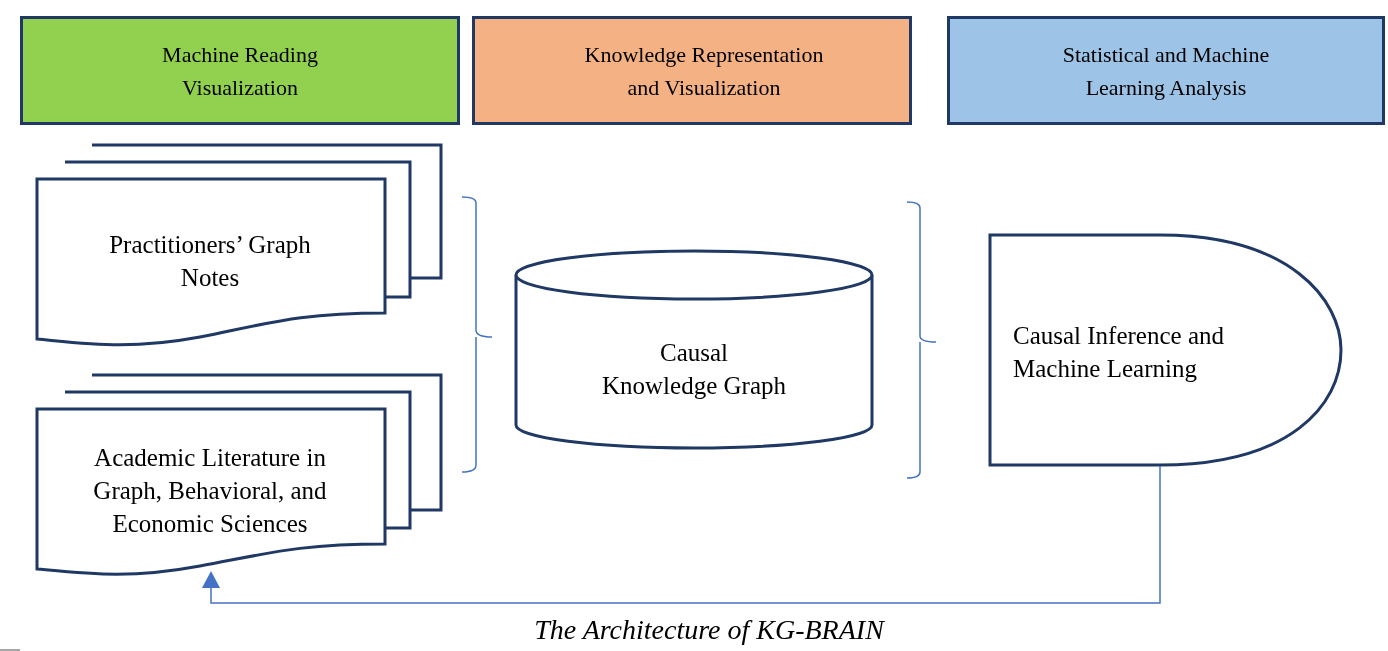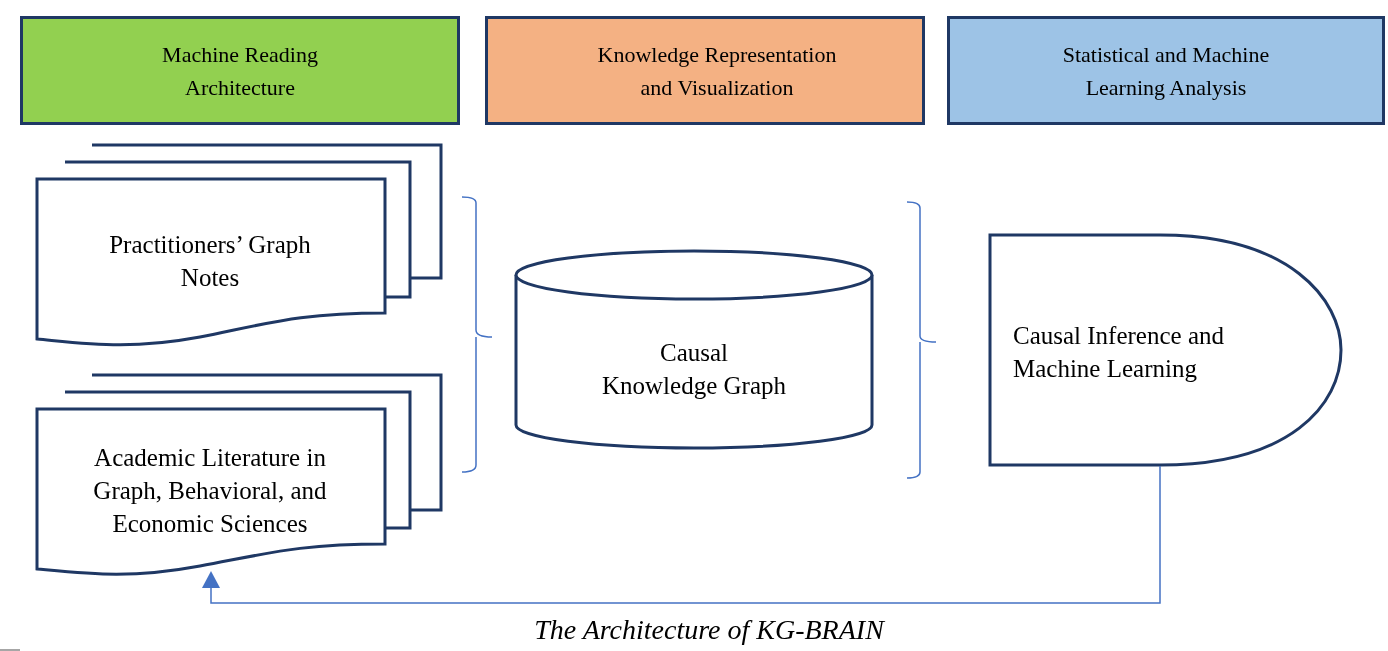--- a/index.html
+++ b/index.html
@@ -44,24 +44,24 @@
   <path d="M990,235 H1160 C1290,235 1341,300 1341,350 C1341,405 1290,465 1160,465 H990 Z" fill="#fff" stroke="#1f3864" stroke-width="3"></path>
 
   <path d="M1160,466 V603 H211 V588" fill="none" stroke="#4472c4" stroke-width="1.5"></path>
   <polygon points="211,571 202,588 220,588" fill="#4472c4"></polygon>
   <line x1="0" y1="650" x2="20" y2="650" stroke="#a6a6a6" stroke-width="2"></line>
 </svg>
 
 <div class="hdr" style="left:20px; top:16px; width:440px; height:109px; background:#92d050;">
   <div>
     <span>Machine Reading</span>
-    <span>Architecture</span>
+    <span>Visualization</span>
   </div>
 </div>
-<div class="hdr" style="left:485px; top:16px; width:440px; height:109px; background:#f4b183;padding-left:24px;">
+<div class="hdr" style="left:472px; top:16px; width:440px; height:109px; background:#f4b183;padding-left:24px;">
   <div>
     <span>Knowledge Representation</span>
     <span>and Visualization</span>
   </div>
 </div>
 <div class="hdr" style="left:947px; top:16px; width:438px; height:109px; background:#9dc3e6;">
   <div>
     <span>Statistical and Machine</span>
     <span>Learning Analysis</span>
   </div>

